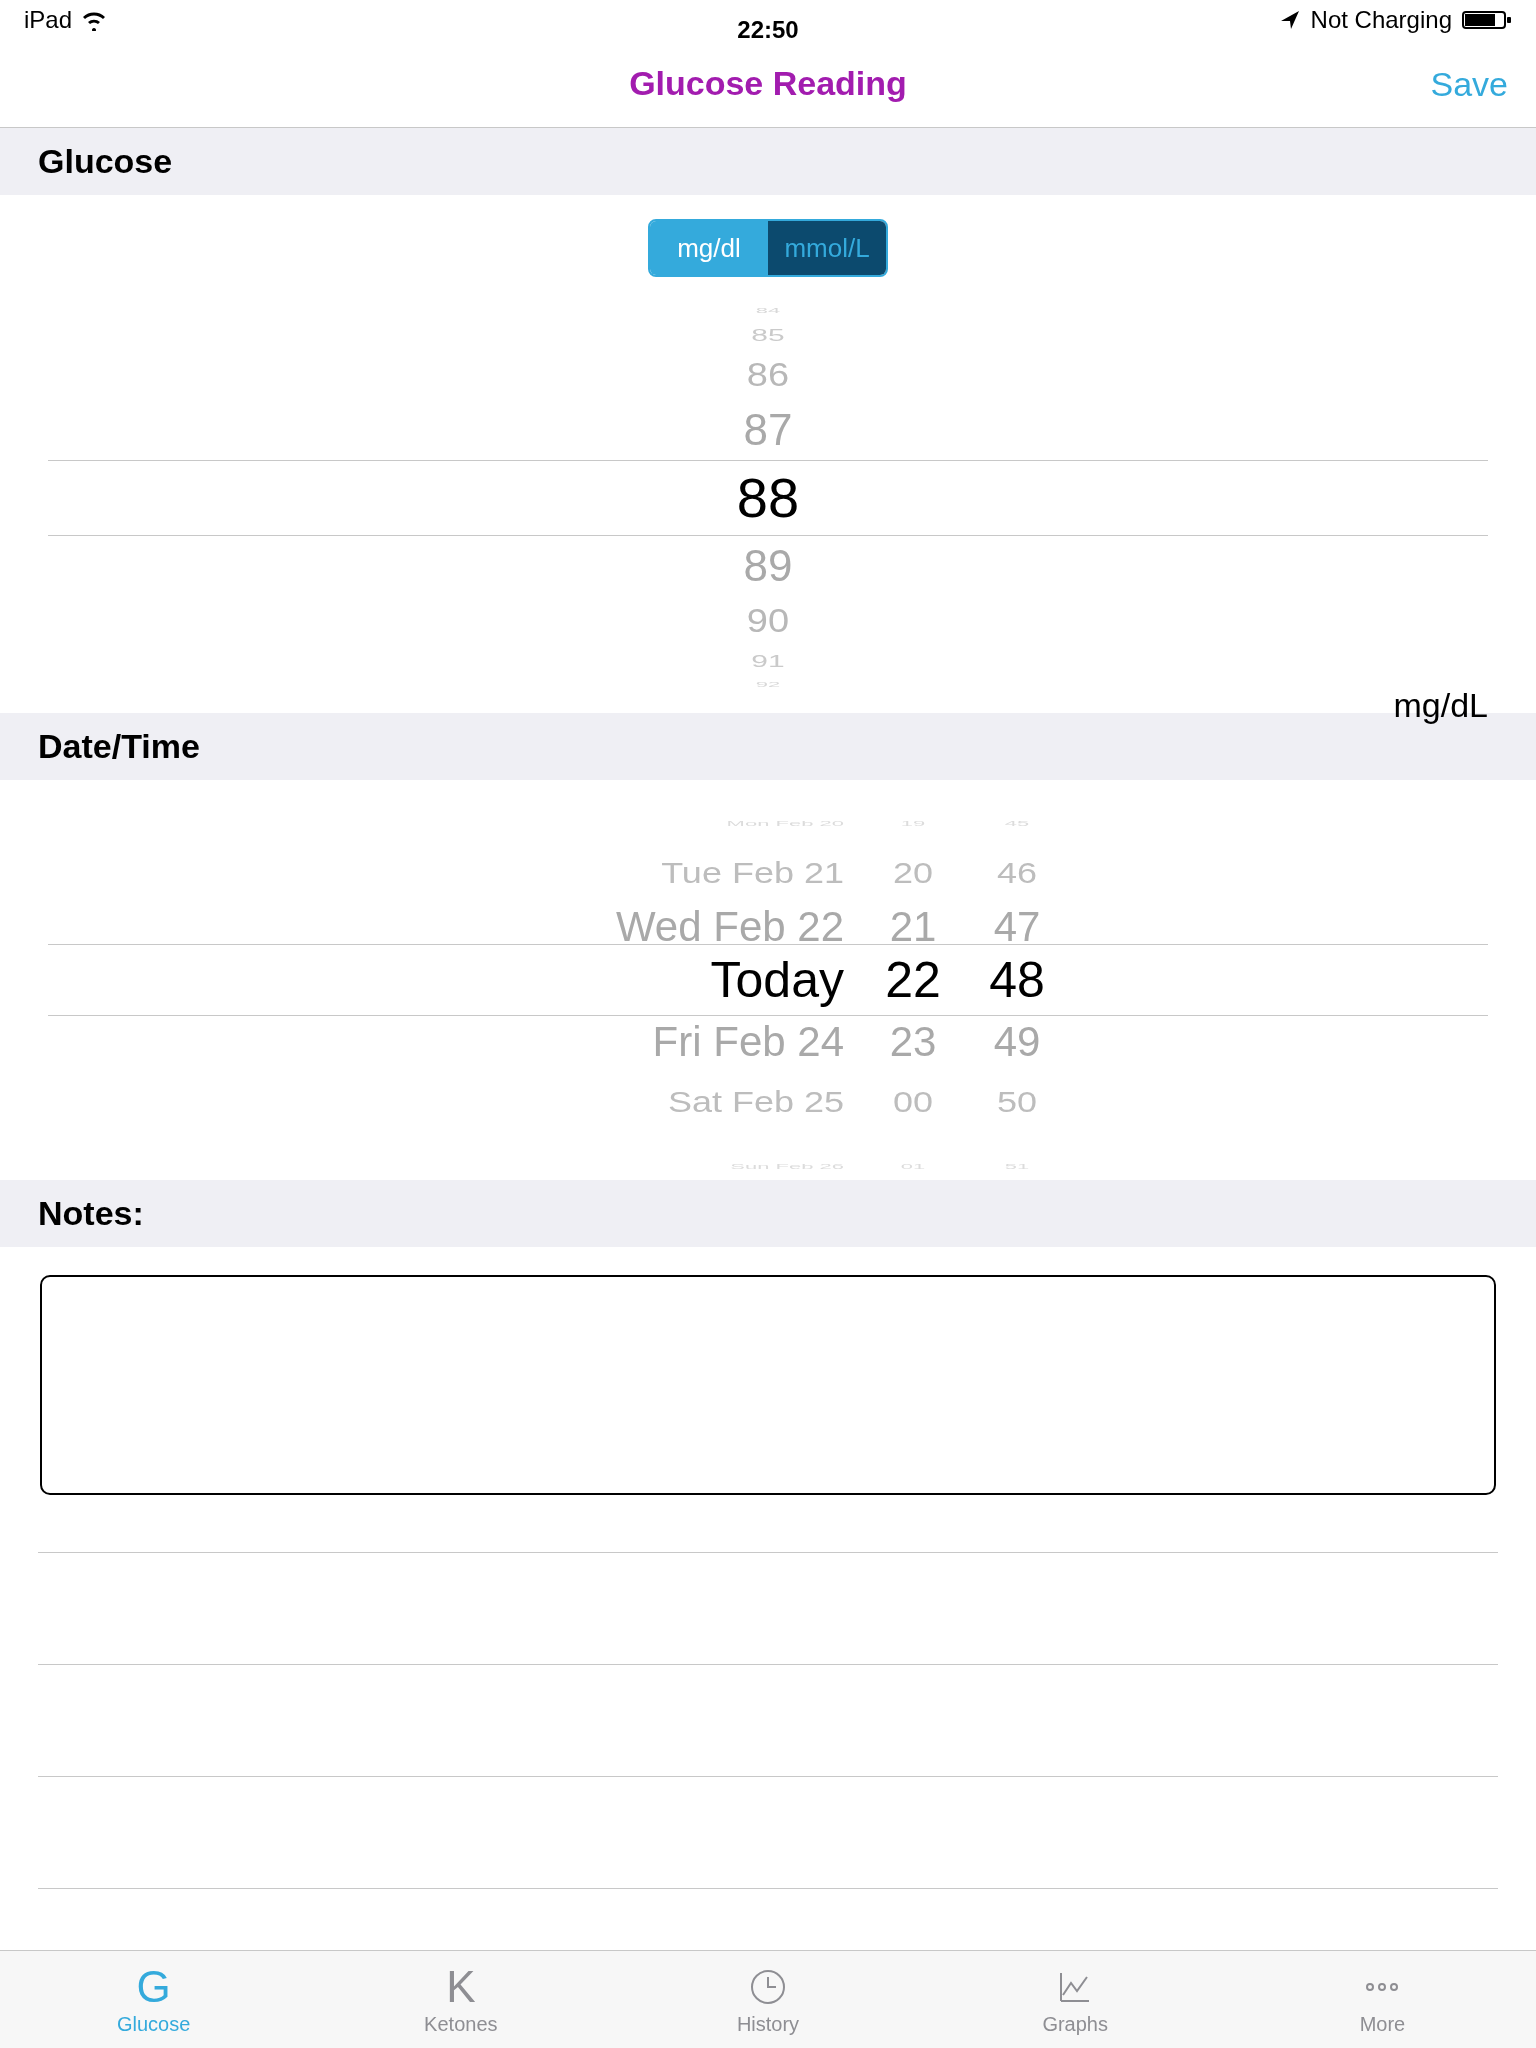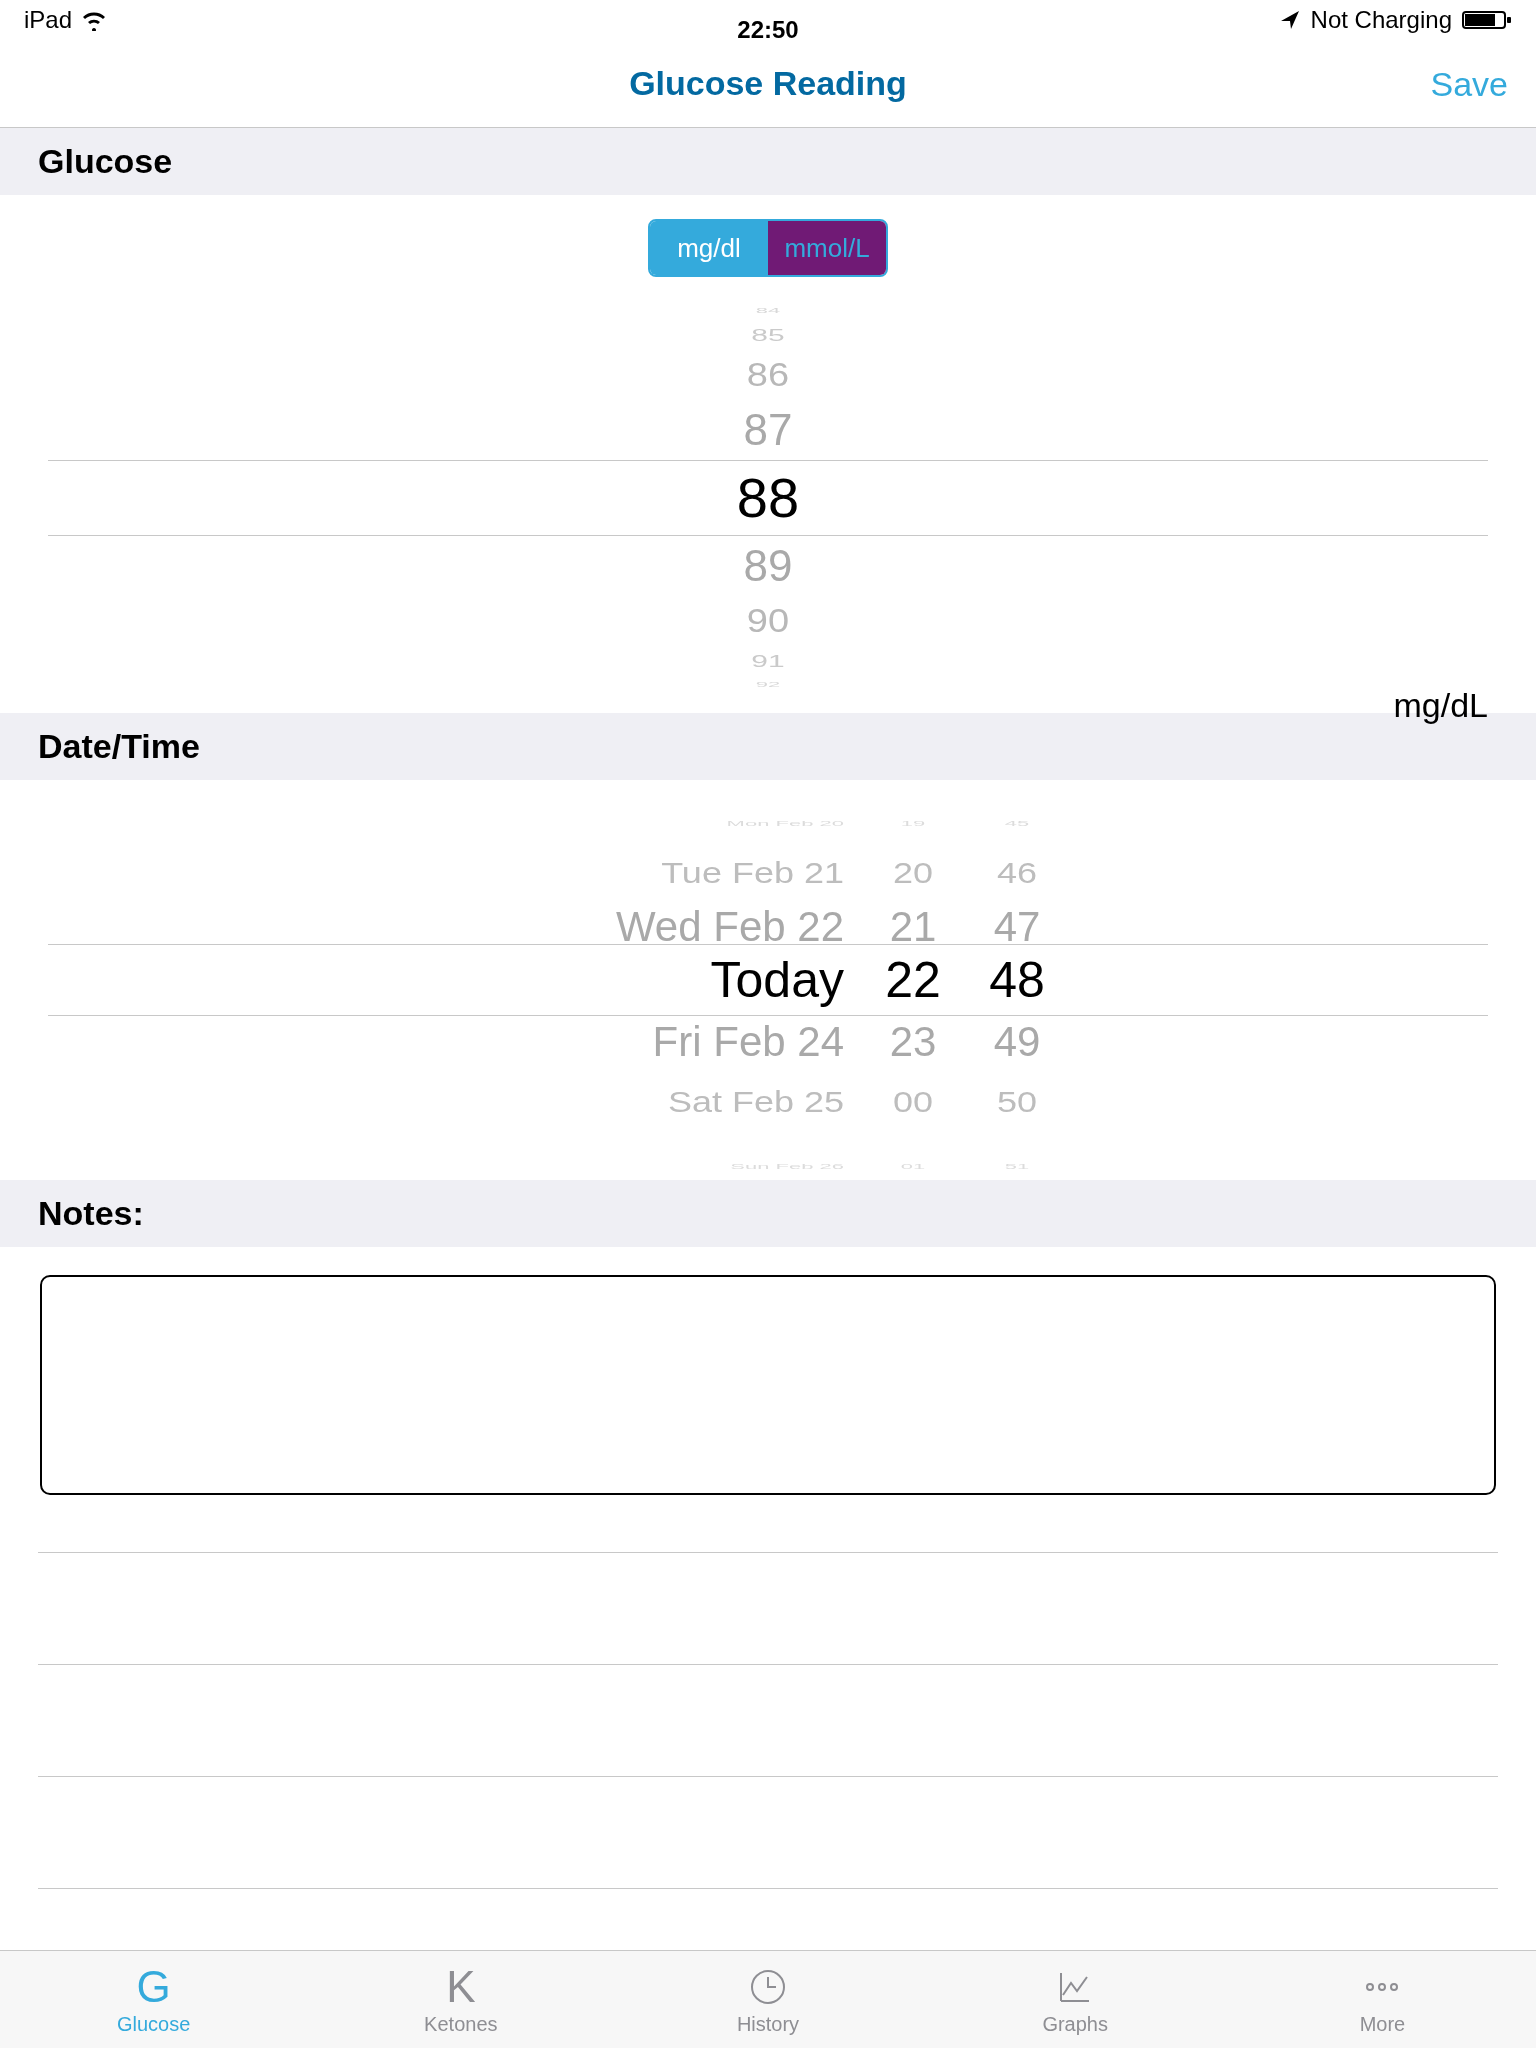--- a/index.html
+++ b/index.html
@@ -7,32 +7,32 @@
 
 
 .status-bar { height: 40px; display: flex; align-items: center; justify-content: space-between; padding: 0 24px; font-size: 24px; font-weight: 500; color: #000; }
 .status-left { display: flex; align-items: center; gap: 8px; }
 .status-center { position: absolute; left: 50%; transform: translateX(-50%); font-weight: 600; margin-top: 20px; }
 .status-right { display: flex; align-items: center; gap: 10px; }
 .wifi-icon svg, .location-icon svg, .battery-icon svg { display: block; }
 
 
 .nav-bar { height: 88px; position: relative; display: flex; align-items: center; justify-content: center; border-bottom: 1px solid #c8c8c8; }
-.nav-title { font-size: 34px; font-weight: 600; color: #0369a1; }
+.nav-title { font-size: 34px; font-weight: 600; color: #a21caf; }
 .nav-save { position: absolute; right: 28px; top: 50%; transform: translateY(-50%); font-size: 34px; color: #34aadc; font-weight: 400; }
 
 
 .section-header { background: #efeff4; padding: 14px 38px; font-size: 34px; font-weight: 600; color: #000; }
 
 
 .unit-row { display: flex; justify-content: center; padding: 24px 0 6px; background: #fff; }
 .segmented { display: flex; border: 2px solid #34aadc; border-radius: 8px; overflow: hidden; height: 58px; }
 .segmented .seg { width: 118px; display: flex; align-items: center; justify-content: center; font-size: 26px; }
 .seg.active { background: #34aadc; color: #fff; }
-.seg.inactive { background: #701a75; color: #34aadc; }
+.seg.inactive { background: #0c4a6e; color: #34aadc; }
 
 
 .value-picker { background: #fff; position: relative; height: 430px; }
 .value-picker .wheel { position: absolute; left: 0; right: 0; top: 0; bottom: 0; display: flex; flex-direction: column; align-items: center; justify-content: center; }
 .wheel-item { font-size: 44px; color: #a9a9a9; height: 60px; line-height: 60px; font-weight: 400; }
 .wheel-item.selected { color: #000; font-size: 56px; height: 76px; line-height: 76px; }
 .wheel-item.far1 { font-size: 38px; color: #b8b8b8; transform: scaleY(0.85); height: 50px; line-height: 50px; }
 .wheel-item.far2 { font-size: 30px; color: #cacaca; transform: scaleY(0.55); height: 30px; line-height: 30px; }
 .wheel-item.far3 { font-size: 22px; color: #d8d8d8; transform: scaleY(0.3); height: 18px; line-height: 18px; }
 .picker-lines { position: absolute; left: 48px; right: 48px; top: 50%; transform: translateY(-50%); height: 76px; border-top: 1px solid #c8c8c8; border-bottom: 1px solid #c8c8c8; pointer-events: none; }

